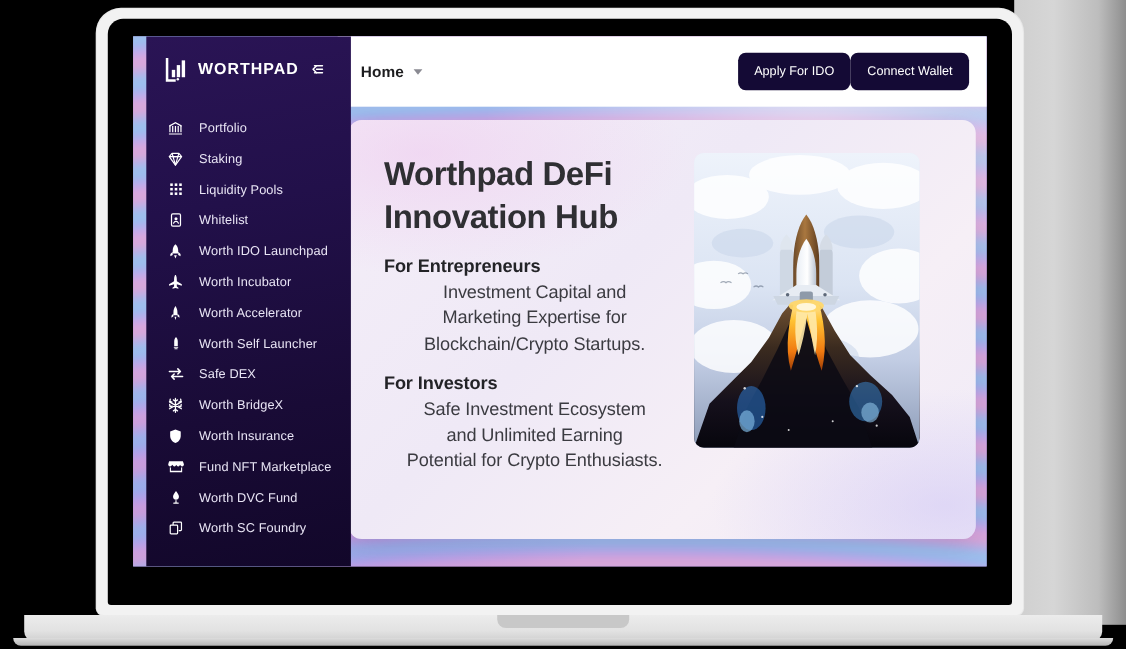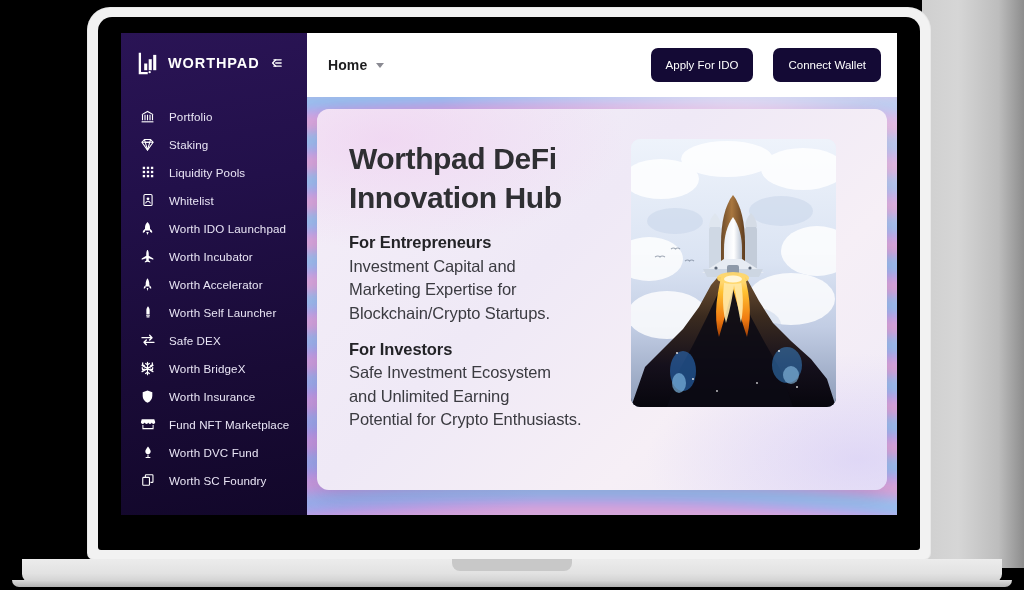--- a/index.html
+++ b/index.html
@@ -60,21 +60,21 @@
   }
   .app-bg::after {
     content: ""; position: absolute; inset: 0;
     background:
       radial-gradient(ellipse 60% 50% at 80% 18%, rgba(255,236,248,.75), transparent 65%),
       radial-gradient(ellipse 55% 45% at 18% 85%, rgba(150,120,220,.45), transparent 70%);
   }
 
   
   .sidebar {
-    position: absolute; left: 0; top: 0; width: 186px; height: 482px;
+    position: absolute; left: 12px; top: 0; width: 186px; height: 482px;
     background: linear-gradient(170deg, #2a1455 0%, #22104a 32%, #190b36 70%, #12072a 100%);
     z-index: 6; overflow: hidden;
   }
   .brand { display: flex; align-items: center; height: 60px; padding: 0 0 0 16px; }
   .brand-logo { width: 23px; height: 23px; flex: 0 0 auto; }
   .brand-name {
     color: #fff; font-size: 14.5px; font-weight: 700; letter-spacing: .9px;
     margin-left: 8px; white-space: nowrap;
   }
   .collapse-btn {
@@ -101,21 +101,21 @@
     background: #fff; display: flex; align-items: center;
     padding: 0 16px 0 21px; z-index: 5;
   }
   .home-menu { display: flex; align-items: center; cursor: pointer; }
   .home-label { font-size: 14px; font-weight: 700; color: #1d1d1f; letter-spacing: .1px; }
   .caret {
     width: 0; height: 0; margin-left: 9px;
     border-left: 4.5px solid transparent; border-right: 4.5px solid transparent;
     border-top: 5px solid #8a8a92;
   }
-  .topbar-actions { margin-left: auto; display: flex; gap: 20px; }
+  .topbar-actions { margin-left: auto; display: flex; gap: 0; }
   .btn {
     background: #140a35; color: #fff; border: none; border-radius: 7px;
     font-family: "Liberation Sans", sans-serif; font-size: 11.5px;
     padding: 0 15px; height: 34px; cursor: pointer; white-space: nowrap;
   }
 
   
   .hero-card {
     position: absolute; left: 196px; top: 76px; width: 570px; height: 381px;
     background: linear-gradient(135deg, #f4eef8 0%, #efe9f6 40%, #f6eff6 70%, #efeaf7 100%);
@@ -137,21 +137,21 @@
     font-size: 30px; font-weight: 700; line-height: 1.29;
     color: #2f2f33; letter-spacing: -.4px;
   }
   .hero-block { margin-top: 14px; }
   .hero-block:last-child { margin-top: 13px; }
   .hero-h {
     font-size: 16.5px; font-weight: 700; color: #232327;
     line-height: 1.42; letter-spacing: -.1px;
   }
   .hero-p {
-    font-size: 16.5px; color: #3b3b41; line-height: 1.42; letter-spacing: -.1px;
+    font-size: 16.5px; color: #3b3b41; line-height: 1.42; letter-spacing: -.1px; text-align: center;
   }
   .hero-art {
     position: relative; z-index: 2; margin: 30px 0 0 8px;
     width: 205px; height: 268px; border-radius: 9px; overflow: hidden;
     background: linear-gradient(180deg,#e9eef8 0%, #dce5f4 42%, #c9d3e8 64%, #1a1726 100%);
   }
   .hero-art svg { display: block; width: 100%; height: 100%; }
 </style>
 </head>
 <body>

